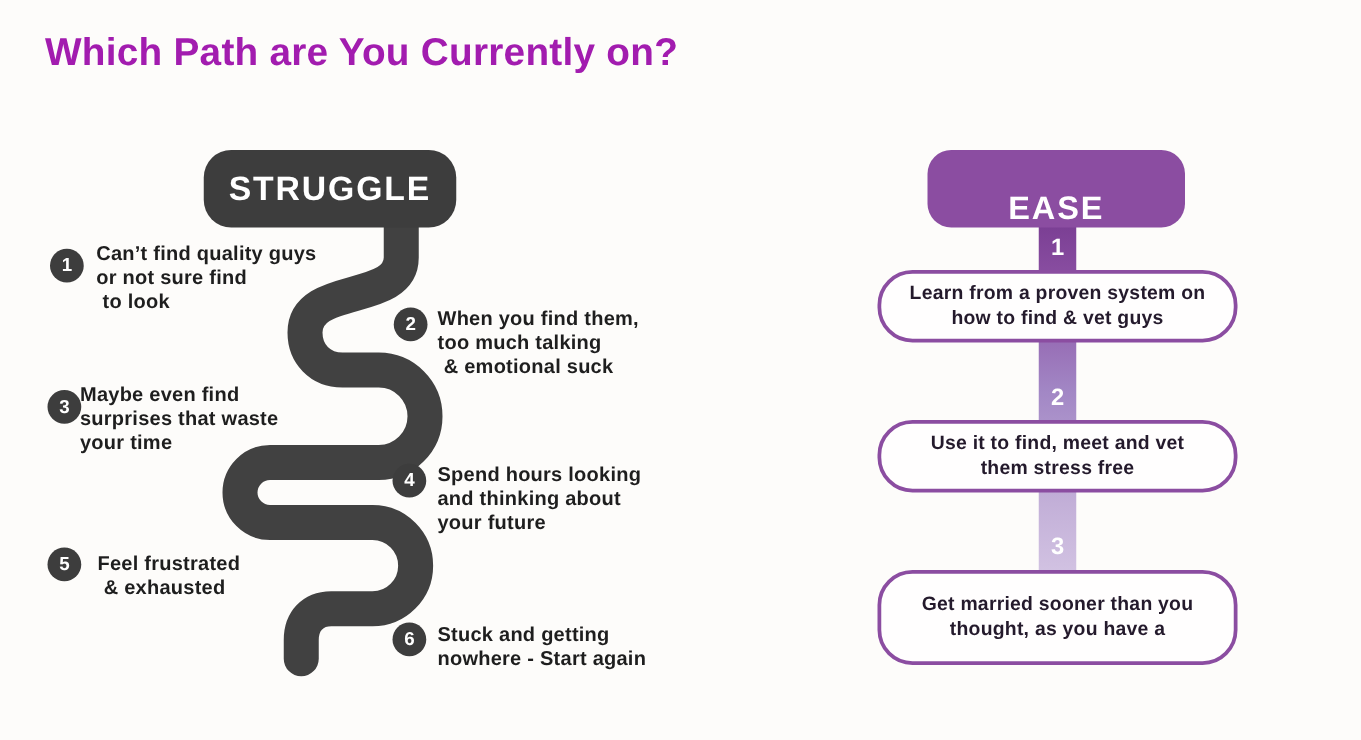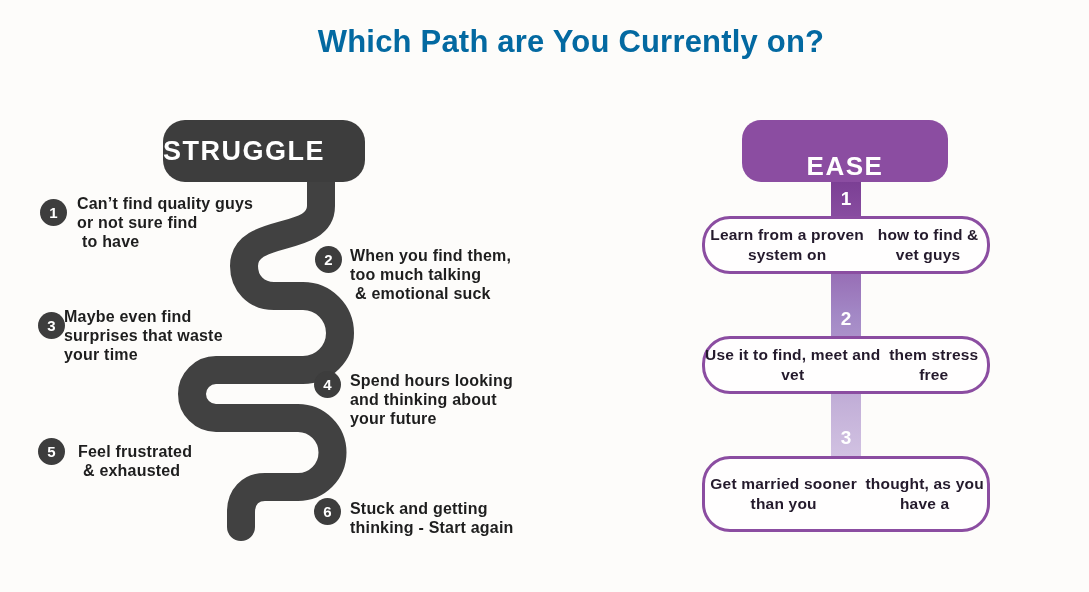--- a/index.html
+++ b/index.html
@@ -5,28 +5,28 @@
   * { margin:0; padding:0; box-sizing:border-box; }
   html,body { background:#fdfcfa; }
   .stage {
     position:relative; width:1089px; height:592px;
     background:#fdfcfa; overflow:hidden;
     font-family:"Liberation Sans","DejaVu Sans",sans-serif;
     font-weight:bold;
   }
   .title {
     position:absolute; top:24px; left:0; width:100%;
-    padding-left:53px; text-align:center;
-    font-size:31px; font-weight:800; color:#0369a1; letter-spacing:0.2px;
+    padding-left:36px; text-align:left;
+    font-size:31px; font-weight:800; color:#a21caf; letter-spacing:0.2px;
   }
   
   .struggle-header {
     position:absolute; left:163px; top:120px; width:202px; height:62px;
     background:#3d3d3d; border-radius:22px;
-    display:flex; align-items:center; 
+    display:flex; align-items:center; justify-content:center;
     color:#ffffff; font-size:27px; letter-spacing:1.5px; z-index:2;
   }
   .snake-svg { position:absolute; left:0; top:0; z-index:1; }
   .num-badge {
     position:absolute; width:27px; height:27px; border-radius:50%;
     background:#3d3d3d; color:#ffffff; font-size:15px;
     display:flex; align-items:center; justify-content:center; z-index:4;
   }
   .s-text {
     position:absolute; color:#1e1e1e; font-size:16px; line-height:19px;
@@ -46,21 +46,21 @@
     background:linear-gradient(180deg,#7a3e93 0%,#8a4fa2 14%,#a287c5 42%,#c3b0d8 70%,#ddd0ea 100%);
     z-index:1;
   }
   .ease-num {
     position:absolute; left:831px; width:30px; text-align:center;
     color:#ffffff; font-size:19px; z-index:2;
   }
   .ease-card {
     position:absolute; left:702px; width:288px;
     background:#fffefe; border:3px solid #8b4da1; border-radius:28px;
-    display:flex; flex-direction:row; align-items:center; justify-content:center;
+    display:flex; flex-direction:column; align-items:center; justify-content:center;
     color:#241a2c; font-size:15.5px; line-height:20px; text-align:center;
     z-index:2; letter-spacing:0.2px;
   }
 </style>
 </head>
 <body>
 
 <div class="stage">
 
   <div class="title">Which Path are You Currently on?</div>
@@ -83,21 +83,21 @@
   <div class="struggle-header">
     <span>STRUGGLE</span>
   </div>
 
   <div class="num-badge" style="left:40px;top:199px">
       <span>1</span>
     </div>
   <div class="s-text" style="left:77px;top:194px">
     <span>Can’t find quality guys</span>
     <span>or not sure find</span>
-    <span class="indent">to have</span>
+    <span class="indent">to look</span>
   </div>
 
   <div class="num-badge" style="left:315px;top:246px">
       <span>2</span>
     </div>
   <div class="s-text" style="left:350px;top:246px">
     <span>When you find them,</span>
     <span>too much talking</span>
     <span class="indent">&amp; emotional suck</span>
   </div>
@@ -126,21 +126,21 @@
   <div class="s-text" style="left:78px;top:442px">
     <span>Feel frustrated</span>
     <span class="indent">&amp; exhausted</span>
   </div>
 
   <div class="num-badge" style="left:314px;top:498px">
       <span>6</span>
     </div>
   <div class="s-text" style="left:350px;top:499px">
     <span>Stuck and getting</span>
-    <span>thinking - Start again</span>
+    <span>nowhere - Start again</span>
   </div>
 
   <div class="ease-bar"></div>
 
   <div class="ease-header">
     <span>EASE</span>
   </div>
 
   <div class="ease-num" style="top:188px">1</div>
   <div class="ease-card" style="top:216px;height:58px">

